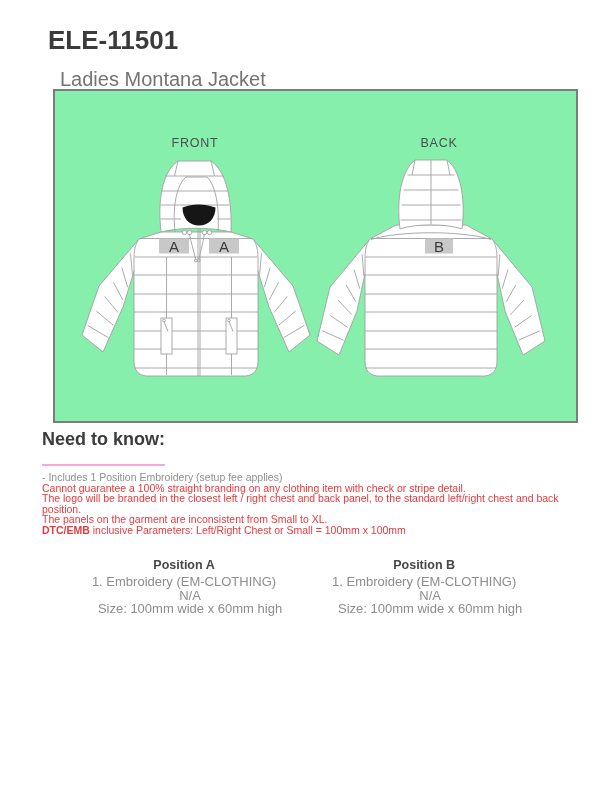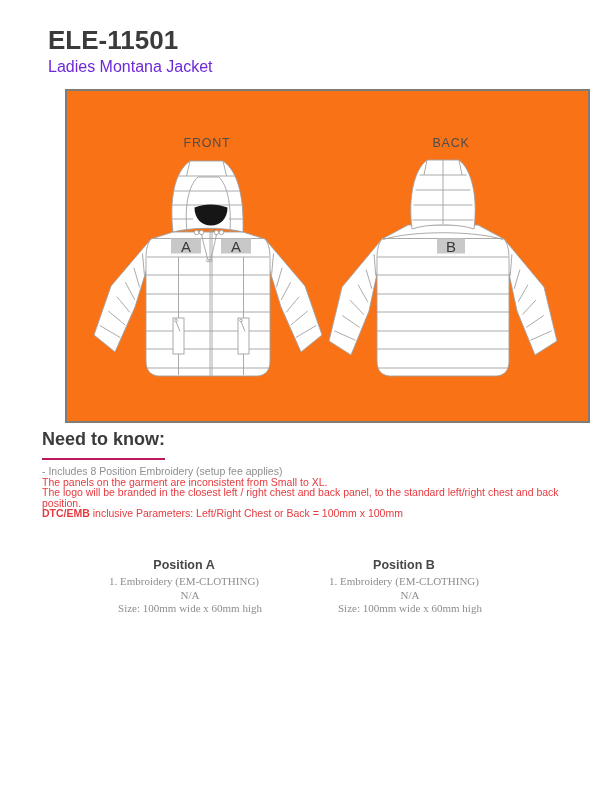--- a/index.html
+++ b/index.html
@@ -1,42 +1,42 @@
 <!DOCTYPE html>
 <html><head>
 <meta charset="utf-8">
 <style>
   html,body{margin:0;padding:0;background:#ffffff;}
   body{width:612px;height:792px;overflow:hidden;font-family:"Liberation Sans",sans-serif;}
   .page{position:relative;width:612px;height:792px;background:#fff;}
 
   .sku{position:absolute;left:48px;top:26px;margin:0;font-size:26px;line-height:28px;font-weight:700;color:#3b3b3b;}
-  .product-name{position:absolute;left:48px;top:56px;margin:0;font-size:16px;line-height:22px;font-weight:400;color:#6d28d9;}
-
-  .diagram-box{position:absolute;left:65px;top:89px;width:521px;height:330px;border:2px solid #7c7c7c;background:#f97316;box-sizing:content-box;}
+  .product-name{position:absolute;left:48px;top:56px;margin:12px;font-size:20px;line-height:22px;font-weight:400;color:#737373;}
+
+  .diagram-box{position:absolute;left:53px;top:89px;width:521px;height:330px;border:2px solid #7c7c7c;background:#86efac;box-sizing:content-box;}
   .diagram-box svg{display:block;}
 
   .section{position:absolute;left:42px;width:536px;}
   .section-ntk{top:429px;}
   .section-branding{top:551px;}
-  .section-heading{display:inline-block;margin:0;font-size:18px;line-height:20px;font-weight:700;color:#3b3b3b;border-bottom:2px solid #be185d;padding-bottom:9px;}
+  .section-heading{display:inline-block;margin:0;font-size:18px;line-height:20px;font-weight:700;color:#3b3b3b;border-bottom:2px solid #f9a8d4;padding-bottom:15px;}
 
   .notes{margin-top:6px;font-size:10.5px;line-height:10.6px;}
   .note{margin:0;}
   .note-gray{color:#8f8f8f;}
   .note-red{color:#e63a3f;}
   .note-red b{font-weight:700;}
 
   .positions-row{display:flex;margin-top:7px;text-align:center;}
   .position-col{width:273px;}
   .position-col .inner{margin-left:11px;}
   .position-col.second{width:auto;}
   .position-col.second .inner{margin-left:11px;}
   .pos-title{margin:0 0 3px 0;font-size:12.5px;line-height:14px;font-weight:700;color:#474747;}
-  .pos-line{margin:0;font-size:11px;line-height:13.5px;color:#8d8d8d;font-family:Liberation Serif, serif;}
+  .pos-line{margin:0;font-size:13px;line-height:13.5px;color:#8d8d8d;}
   .pos-line.indent{padding-left:12px;}
 
   .jacket-line{stroke:#a0a0a0;stroke-width:0.9;fill:none;}
   .jacket-fill{stroke:#a0a0a0;stroke-width:0.9;fill:#ffffff;}
   .view-label{font-size:12.5px;fill:#4d4d4d;letter-spacing:0.8px;font-family:"Liberation Sans",sans-serif;}
   .marker-letter{font-size:15px;fill:#3a3a3a;font-family:"Liberation Sans",sans-serif;}
 </style>
 </head>
 <body>
 
@@ -174,24 +174,25 @@
         <path d="M149.5,143 C148,152 145.5,160 144,168"></path>
         <circle cx="140.8" cy="169.5" r="1.3"></circle>
         <circle cx="143.7" cy="169.5" r="1.3"></circle>
       </g>
     </svg>
   </div>
 
   <div class="section section-ntk">
     <h3 class="section-heading">Need to know:</h3>
     <div class="notes">
-      <p class="note note-gray">- Includes 8 Position Embroidery (setup fee applies)</p>
+      <p class="note note-gray">- Includes 1 Position Embroidery (setup fee applies)</p>
+      <p class="note note-red">Cannot guarantee a 100% straight branding on any clothing item with check or stripe detail.</p>
+      <p class="note note-red">The logo will be branded in the closest left / right chest and back panel, to the standard left/right chest and back position.</p>
       <p class="note note-red">The panels on the garment are inconsistent from Small to XL.</p>
-      <p class="note note-red">The logo will be branded in the closest left / right chest and back panel, to the standard left/right chest and back position.</p>
-      <p class="note note-red"><b>DTC/EMB</b><span> inclusive Parameters: Left/Right Chest or Back = 100mm x 100mm</span></p>
+      <p class="note note-red"><b>DTC/EMB</b><span> inclusive Parameters: Left/Right Chest or Small = 100mm x 100mm</span></p>
     </div>
   </div>
 
   <div class="section section-branding">
     <div class="positions-row">
       <div class="position-col">
         <div class="inner">
           <p class="pos-title">Position A</p>
           <p class="pos-line">1. Embroidery (EM-CLOTHING)</p>
           <p class="pos-line indent">N/A</p>

